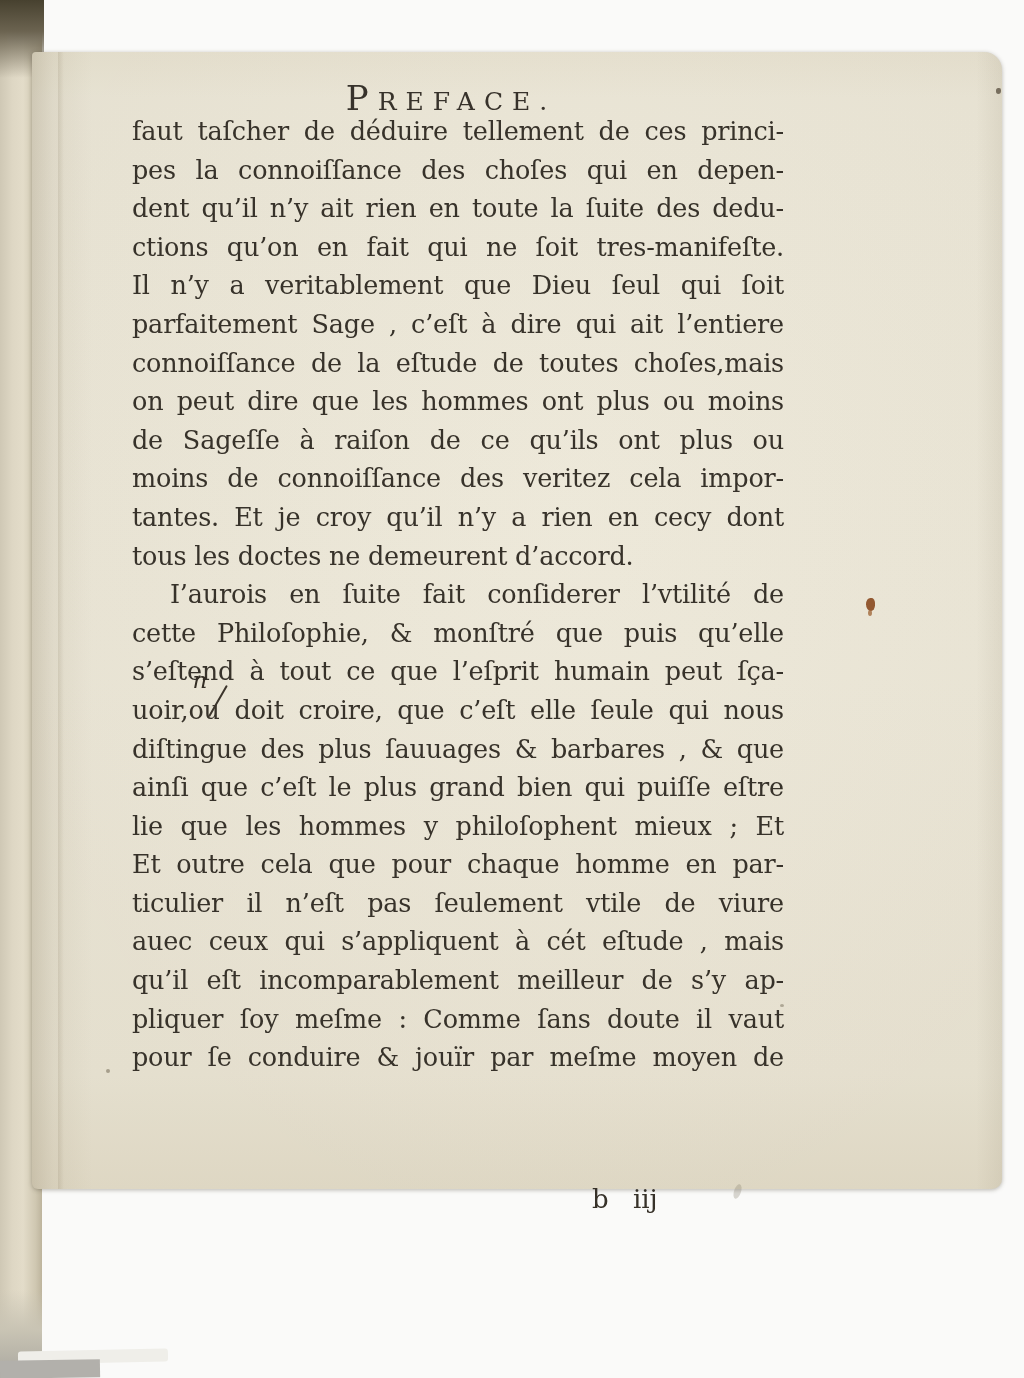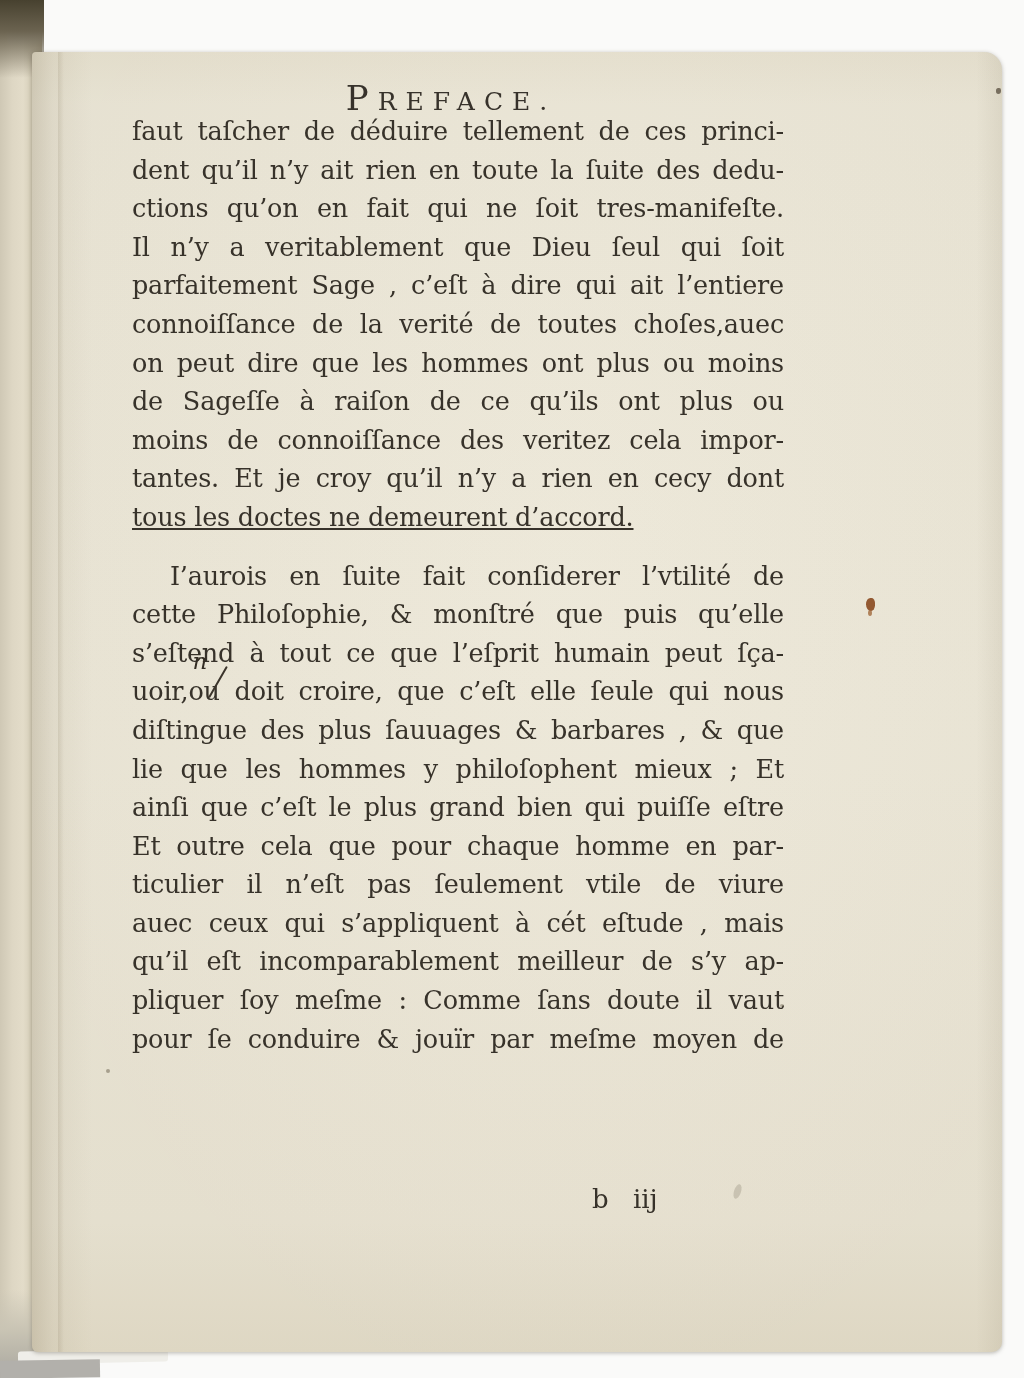--- a/index.html
+++ b/index.html
@@ -32,21 +32,21 @@
     position:absolute; left:18px; top:1350px; width:150px; height:13px;
     background:#efeee9; transform:rotate(-1.2deg); border-radius:3px;
   }
   .underpage2 {
     position:absolute; left:0px; top:1360px; width:100px; height:18px;
     background:#b2b0ab; transform:rotate(-1deg);
   }
 
   
   .page {
-    position:absolute; left:32px; top:52px; width:970px; height:1300px;
+    position:absolute; left:32px; top:52px; width:970px; height:1137px;
     border-radius:4px 18px 10px 6px;
     background:
       radial-gradient(ellipse at 55% 40%, rgba(255,255,255,0.07), rgba(0,0,0,0.02) 75%),
       linear-gradient(to bottom, #e7e1cf 0, #ebe6d6 4%, #ece7d7 55%, #e9e3d2 90%, #e2dbc7 100%),
       #ebe6d6;
     box-shadow:0 1px 4px rgba(60,55,40,0.35);
   }
   .page::before { 
     content:""; position:absolute; left:0; top:0; bottom:0; width:60px;
     background:linear-gradient(to right, rgba(125,110,80,0.22) 0, rgba(125,110,80,0.08) 35%, rgba(125,110,80,0) 100%);
@@ -73,22 +73,22 @@
   
   .textblock {
     position:absolute; left:100px; top:60px; width:652px;
     color:#37322a; font-size:25.5px; letter-spacing:-0.2px;
   }
   .line {
     height:38.6px; line-height:38.6px;
     text-align:justify; text-align-last:justify;
     white-space:normal; overflow:visible;
   }
-  .line.para-end { text-align-last:left;text-decoration:underline; }
-  .line.indent { text-indent:38px;margin-top:20px; }
+  .line.para-end { text-align-last:left; }
+  .line.indent { text-indent:38px; }
 
   
   .corr-word { position:relative; display:inline-block; }
   .corr-slash {
     position:absolute; right:1px; top:-8px; width:2px; height:36px;
     background:#3c352c; transform:rotate(30deg); border-radius:1px;
   }
   .corr-note {
     position:absolute; left:4px; top:-21px;
     font-style:italic; font-size:23px; line-height:20px; color:#332d24;
@@ -131,39 +131,40 @@
   <div class="underpage1"></div>
   <div class="underpage2"></div>
 
   <div class="page">
     <div class="crease"></div>
 
     <div class="header"><span class="hi">P</span><span class="hr">REFACE.</span></div>
 
     <div class="textblock">
       <div class="line">faut taſcher de déduire tellement de ces princi-</div>
+      <div class="line">pes la connoiſſance des choſes qui en depen-</div>
       <div class="line">dent qu’il n’y ait rien en toute la ſuite des dedu-</div>
       <div class="line">ctions qu’on en fait qui ne ſoit tres-manifeſte.</div>
       <div class="line">Il n’y a veritablement que Dieu ſeul qui ſoit</div>
       <div class="line">parfaitement Sage , c’eſt à dire qui ait l’entiere</div>
-      <div class="line">connoiſſance de la verité de toutes choſes,auec</div>
+      <div class="line">connoiſſance de la eſtude de toutes choſes,mais</div>
       <div class="line">on peut dire que les hommes ont plus ou moins</div>
       <div class="line">de Sageſſe à raiſon de ce qu’ils ont plus ou</div>
       <div class="line">moins de connoiſſance des veritez cela impor-</div>
       <div class="line">tantes. Et je croy qu’il n’y a rien en cecy dont</div>
       <div class="line para-end">tous les doctes ne demeurent d’accord.</div>
       <div class="line indent">I’aurois en ſuite fait conſiderer l’vtilité de</div>
       <div class="line">cette Philoſophie, &amp; monſtré que puis qu’elle</div>
       <div class="line">s’eſtend à tout ce que l’eſprit humain peut ſça-</div>
 
       <div class="line"><span>uoir,</span><span class="corr-word"><span>o</span><span>u</span><span class="corr-slash"></span><span class="corr-note">n</span></span><span> doit croire, que c’eſt elle ſeule qui nous</span></div>
 
       <div class="line">diſtingue des plus ſauuages &amp; barbares , &amp; que</div>
+      <div class="line">ainſi que c’eſt le plus grand bien qui puiſſe eſtre</div>
       <div class="line">lie que les hommes y philoſophent mieux ; Et</div>
-      <div class="line">ainſi que c’eſt le plus grand bien qui puiſſe eſtre</div>
       <div class="line">Et outre cela que pour chaque homme en par-</div>
       <div class="line">ticulier il n’eſt pas ſeulement vtile de viure</div>
       <div class="line">auec ceux qui s’appliquent à cét eſtude , mais</div>
       <div class="line">qu’il eſt incomparablement meilleur de s’y ap-</div>
       <div class="line">pliquer ſoy meſme : Comme ſans doute il vaut</div>
       <div class="line">pour ſe conduire &amp; jouïr par meſme moyen de</div>
     </div>
 
     <div class="signature">b iij</div>
 

